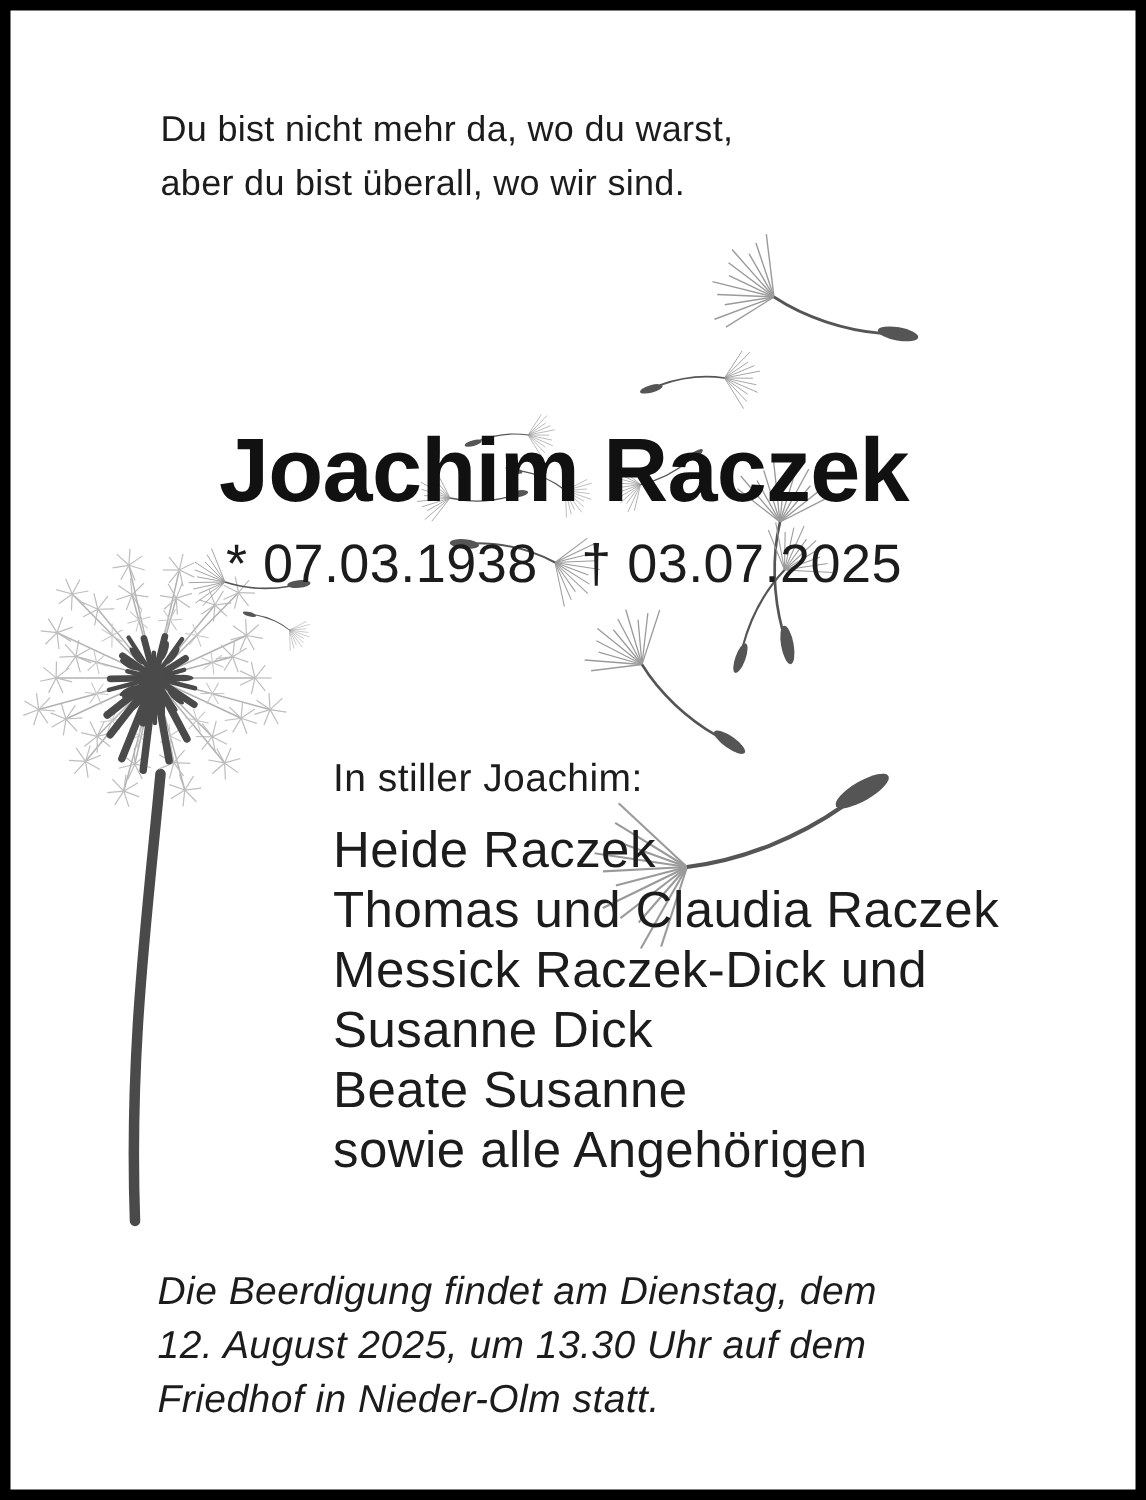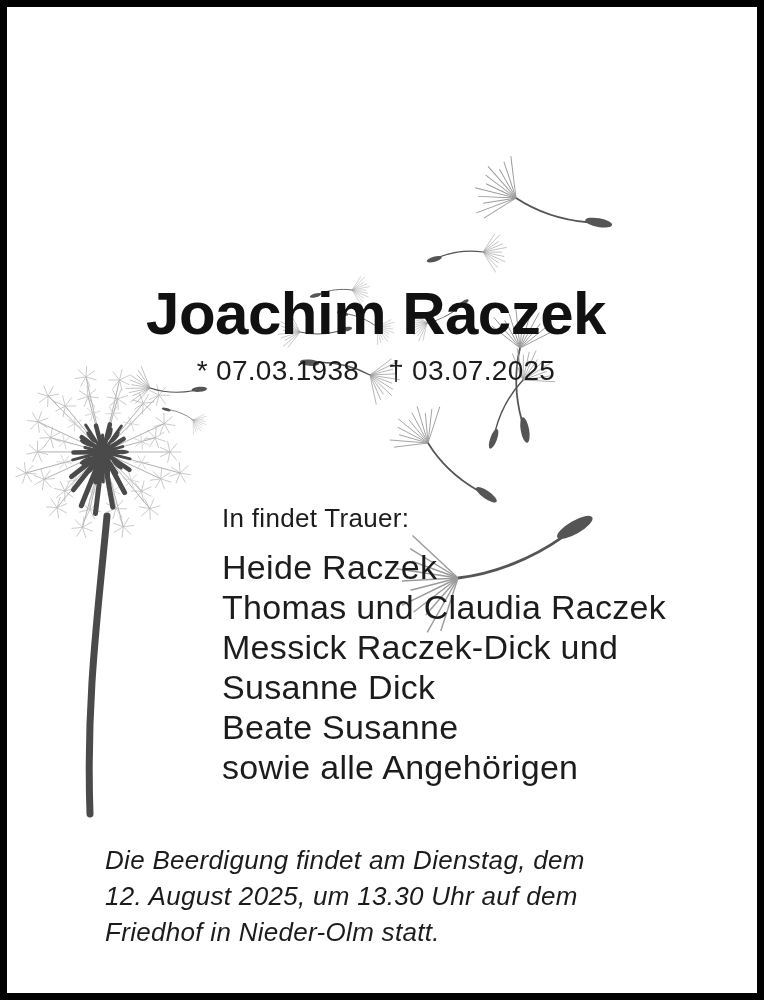--- a/index.html
+++ b/index.html
@@ -32,21 +32,21 @@
   .name{
     left:0;width:752px;top:253px;
     text-align:center;
     font-size:60px;font-weight:700;letter-spacing:-.5px;line-height:64px;
     color:#111;
     margin-top:29px;
   }
   .dates{
     left:0;width:752px;top:355px;
     display:flex;justify-content:center;gap:29px;
-    font-size:28px;letter-spacing:.3px;
+    font-size:36px;letter-spacing:.3px;
   }
   .mourning-intro{
     left:222px;top:503px;
     font-size:26px;letter-spacing:.3px;
   }
   .mourners{
     left:222px;top:547px;
     font-size:34px;line-height:40px;letter-spacing:.3px;
   }
   .funeral{
@@ -567,29 +567,33 @@
         <line x1="0" y1="0" x2="-22.26731518600924" y2="-28.500863743738414" stroke="#9a9a9a" stroke-width="0.9"></line>
         <line x1="0" y1="0" x2="-17.94997320445578" y2="-36.00207651970208" stroke="#9a9a9a" stroke-width="0.9"></line>
         <line x1="0" y1="0" x2="-8.168889363210534" y2="-30.4867101449107" stroke="#9a9a9a" stroke-width="0.9"></line>
         <line x1="0" y1="0" x2="-2.2131385805050177" y2="-36.18449593983693" stroke="#9a9a9a" stroke-width="0.9"></line>
         <line x1="0" y1="0" x2="5.592431432816289" y2="-39.79221729157076" stroke="#9a9a9a" stroke-width="0.9"></line>
         <path d="M0,0 C16,18 38,32 60,40" stroke="#555555" stroke-width="1.8" fill="none"></path>
         <ellipse cx="0" cy="0" rx="13" ry="4.2" fill="#555555" transform="translate(70 43) rotate(25)"></ellipse>
       </g>
     </svg>
 
+  <div class="txt quote">
+    <div>Du bist nicht mehr da, wo du warst,</div>
+    <div>aber du bist überall, wo wir sind.</div>
+  </div>
 
   <div class="txt name">Joachim Raczek</div>
 
   <div class="txt dates">
     <span>* 07.03.1938</span>
     <span>† 03.07.2025</span>
   </div>
 
-  <div class="txt mourning-intro">In findet Trauer:</div>
+  <div class="txt mourning-intro">In stiller Joachim:</div>
 
   <div class="txt mourners">
     <div>Heide Raczek</div>
     <div>Thomas und Claudia Raczek</div>
     <div>Messick Raczek-Dick und Susanne Dick</div>
     <div>Beate Susanne</div>
     <div>sowie alle Angehörigen</div>
   </div>
 
   <div class="txt funeral">

